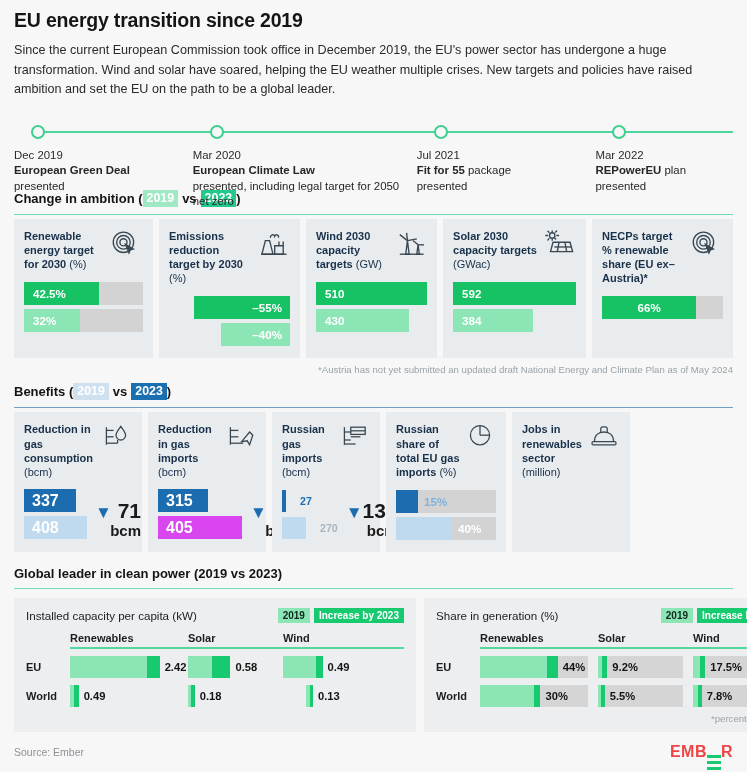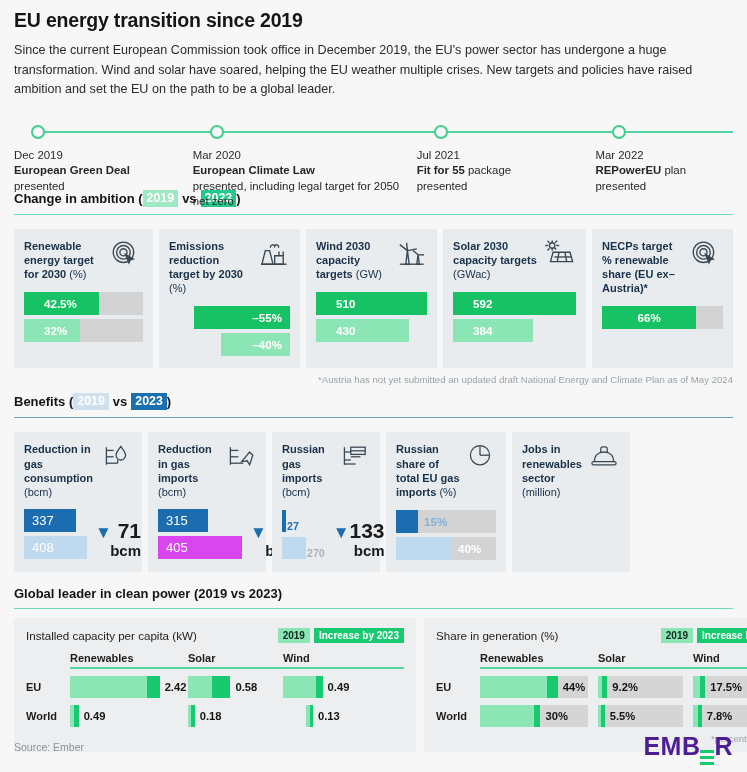--- a/index.html
+++ b/index.html
@@ -40,58 +40,58 @@
   .badge.g-light { background: #9fe8c4; color: #ffffff; }
   .badge.g-dark  { background: #22c98a; color: #ffffff; }
   .badge.b-light { background: #cfe0ef; color: #ffffff; }
   .badge.b-dark  { background: #1a6fb0; color: #ffffff; }
   .sec-vs { padding: 0 4px; }
   .rule { height: 1px; margin-top: 7px; }
   .rule.green { background: #6fdcae; }
   .rule.blue  { background: #6d9fc9; }
 
   
-  .cards { display: flex; gap: 6px; margin-top: 14px; border-radius: 6px; }
+  .cards { display: flex; gap: 6px; margin-top: 4px; border-radius: 6px; }
   .card { background: #e9ecee; padding: 10px 10px 12px; position: relative; }
   .card-head { display: flex; justify-content: space-between; align-items: flex-start; gap: 4px; }
   .card-title { font-size: 11px; line-height: 14.2px; font-weight: 700; color: #18304a; }
   .card-title .light { font-weight: 400; }
   .card-ico { flex: 0 0 auto; opacity: .92; }
 
   
   .bars { margin-top: 11px; }
   .track { background: #d3d3d3; height: 23px; position: relative; }
   .track + .track { margin-top: 4px; }
   .track.bare { background: transparent; }
   .fill { height: 100%; display: flex; align-items: center; position: relative; }
   .fill .val { font-size: 11.6px; font-weight: 700; color: #fff; white-space: nowrap; }
   .fill.g-dark  { background: #17c264; }
   .fill.g-light { background: #8ce5b5; }
   .fill.b-dark  { background: #1c6cb0; }
   .fill.b-light { background: #bfd9ee; }
-  .lbl-left  { padding-left: 20px; }
+  .lbl-left  { padding-left: 9px; }
   .lbl-right { justify-content: flex-end; padding-right: 8px; }
   .lbl-center{ justify-content: center; }
 
   
   .ben-body { display: flex; align-items: flex-end; gap: 8px; margin-top: 10px; }
   .ben-bars { flex: 0 0 auto; }
   .minibar { height: 23px; display: flex; align-items: center; }
   .minibar + .minibar { margin-top: 4px; }
-  .minibar .val { font-size: 13px; font-weight: 400; color: #fff; padding: 0 8px; }
+  .minibar .val { font-size: 16px; font-weight: 700; color: #fff; padding: 0 8px; }
   .ben-delta { flex: 1 1 auto; text-align: right; line-height: 1.05; }
   .ben-delta .big { font-size: 21px; font-weight: 700; color: #1a1a1a; white-space: nowrap; }
   .ben-delta .big .tri { color: #1c6cb0; font-size: 17px; }
   .ben-delta .unit { font-size: 15px; font-weight: 700; color: #1a1a1a; display: block; margin-top: 1px; }
   .ben-money { width: 100%; text-align: center; }
   .ben-money .big { font-size: 21px; font-weight: 700; color: #1c6cb0; }
   .ben-money .unit { font-size: 15px; font-weight: 700; color: #1a1a1a; display: block; margin-top: 2px; text-align: right; }
 
   
-  .thinrow { height: 23px; display: flex; align-items: flex-end; gap: 1px; }
+  .thinrow { height: 23px; display: flex; align-items: center; gap: 14px; }
   .thinrow + .thinrow { margin-top: 4px; }
   .thinbar { height: 22px; }
   .thinrow .out { font-size: 10.6px; font-weight: 700; }
   .out.dark { color: #1c6cb0; }
   .out.light { color: #a8b4bd; }
 
   .footnote { font-size: 9.6px; color: #9aa3a9; text-align: right; margin-top: 6px; }
 
   
   .panels { display: flex; gap: 8px; margin-top: 9px; }
@@ -111,21 +111,21 @@
   .cell .tr { position: absolute; left: 0; top: 0; height: 100%; background: #d5d5d5; }
   .seg { height: 100%; position: relative; z-index: 1; }
   .seg.base { background: #8ce5b5; }
   .seg.inc  { background: #17c96f; }
   .cellval { position: relative; z-index: 2; font-size: 11.2px; font-weight: 700; color: #141414; padding-left: 5px; }
   .pctnote { font-size: 9.6px; color: #9aa3a9; text-align: right; margin-top: 6px; }
 
   
   .footer { position: absolute; left: 14px; right: 14px; bottom: 11px; display: flex; align-items: center; justify-content: space-between; }
   .src { font-size: 10.5px; color: #8b9298; }
-  .logo { display: flex; align-items: center; font-size: 25px; font-weight: 700; letter-spacing: .5px; color: #4c1d95; }
+  .logo { display: flex; align-items: center; font-size: 16px; font-weight: 700; letter-spacing: .5px; color: #ef4444; }
   .logo .e2 { position: relative; display: inline-block; width: 14px; }
   .logo .e2 i { position: absolute; left: 0; width: 14px; height: 3.4px; background: #17c96f; font-style: normal; }
 </style>
 </head>
 <body>
 
 <div class="page">
 
   <h1 class="title">EU energy transition since 2019</h1>
   <p class="intro">Since the current European Commission took office in December 2019, the EU's power sector has undergone a huge transformation. Wind and solar have soared, helping the EU weather multiple crises. New targets and policies have raised ambition and set the EU on the path to be a global leader.</p>

